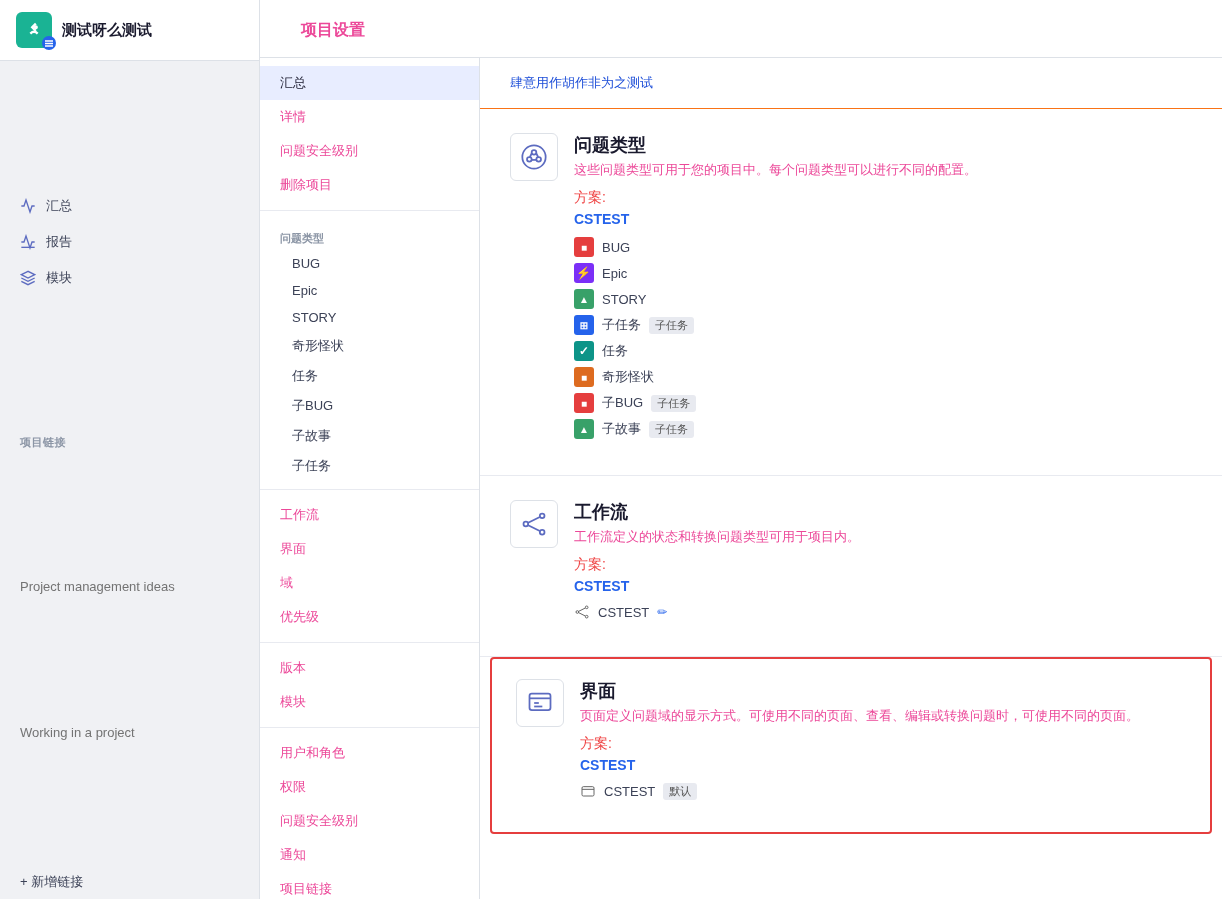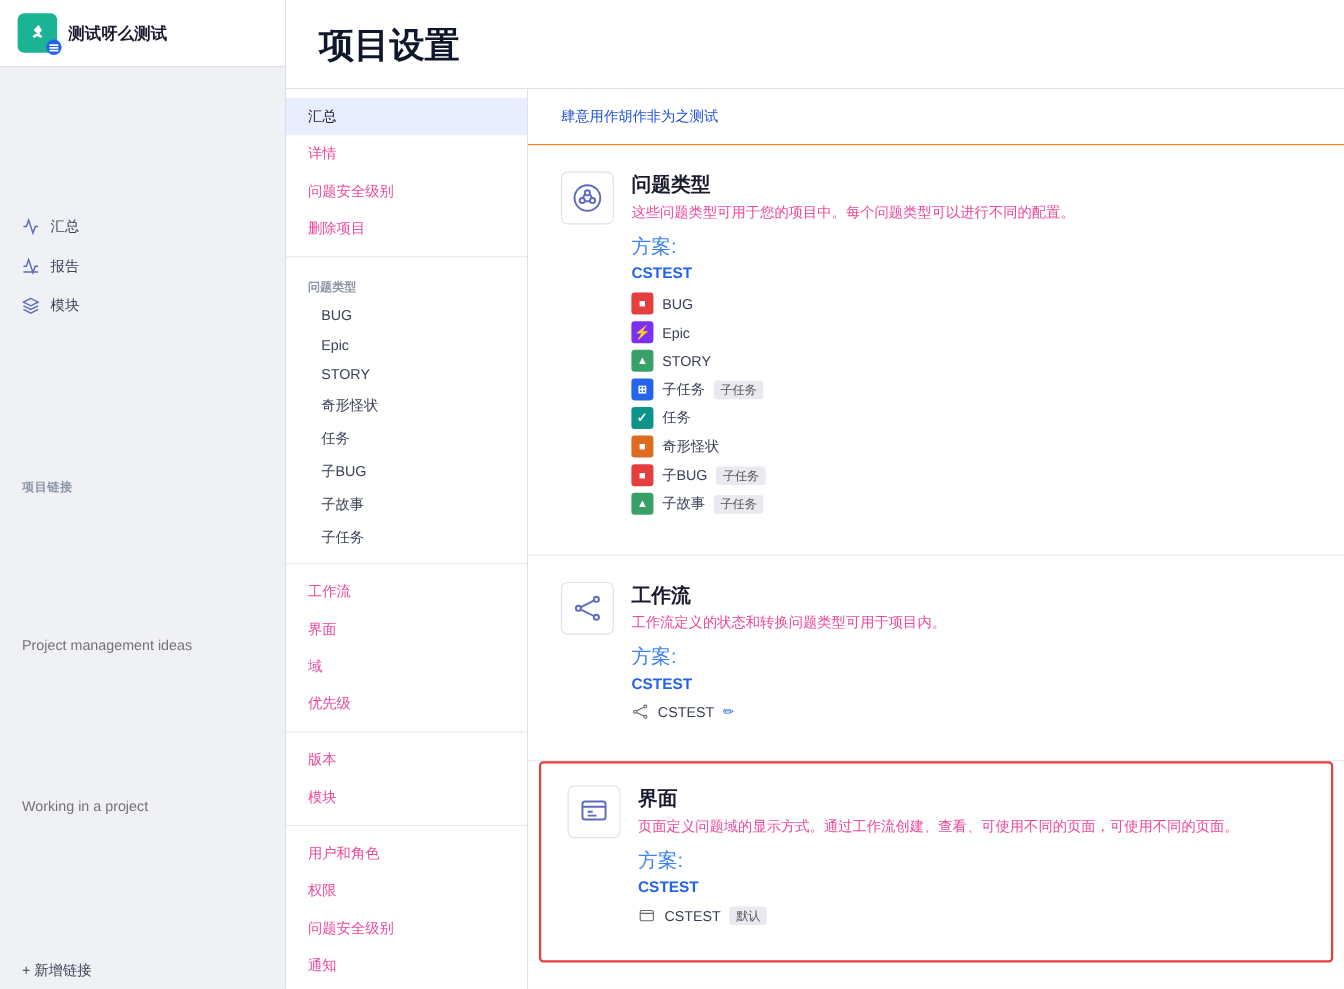--- a/index.html
+++ b/index.html
@@ -123,23 +123,24 @@
       overflow: hidden;
     }
 
     .main-header {
       padding: 20px 30px 16px;
       background: #fff;
       border-bottom: 1px solid #dde1e7;
     }
 
     .main-header h1 {
-      font-size: 32px;
+      font-size: 16px;
       font-weight: 600;
-      color: #0f172a;
+      color: #ec4899;
+      margin-left: 11px;
     }
 
     .content-wrapper {
       display: flex;
       flex: 1;
       overflow: hidden;
     }
 
     
     .secondary-sidebar {
@@ -246,22 +247,22 @@
       margin-bottom: 4px;
     }
 
     .section-desc {
       font-size: 13px;
       color: #ec4899;
       margin-bottom: 10px;
     }
 
     .scheme-label {
-      font-size: 18px;
-      color: #3b82f6;
+      font-size: 14px;
+      color: #ef4444;
       margin-bottom: 4px;
     }
 
     .scheme-value {
       font-size: 14px;
       font-weight: 600;
       color: #2563eb;
       margin-bottom: 10px;
     }
 
@@ -544,21 +545,21 @@
           <div class="section-icon">
             <svg viewBox="0 0 24 24" fill="none" stroke="#5c6bc0" stroke-width="1.5">
               <rect x="3" y="4" width="18" height="14" rx="2"></rect>
               <line x1="3" y1="8" x2="21" y2="8"></line>
               <line x1="7" y1="12" x2="11" y2="12"></line>
               <line x1="7" y1="15" x2="14" y2="15"></line>
             </svg>
           </div>
           <div>
             <div class="section-title">界面</div>
-            <div class="section-desc">页面定义问题域的显示方式。通过工作流创建、查看、可使用不同的页面，可使用不同的页面。</div>
+            <div class="section-desc">页面定义问题域的显示方式。可使用不同的页面、查看、编辑或转换问题时，可使用不同的页面。</div>
             <div class="scheme-label">方案:</div>
             <div class="scheme-value">CSTEST</div>
             <div class="screen-item">
               <svg viewBox="0 0 24 24" fill="none" stroke="#666" stroke-width="1.5" width="16" height="16">
                 <rect x="3" y="4" width="18" height="14" rx="2"></rect>
                 <line x1="3" y1="8" x2="21" y2="8"></line>
               </svg>
               <span>CSTEST</span>
               <span class="default-tag">默认</span>
             </div>

